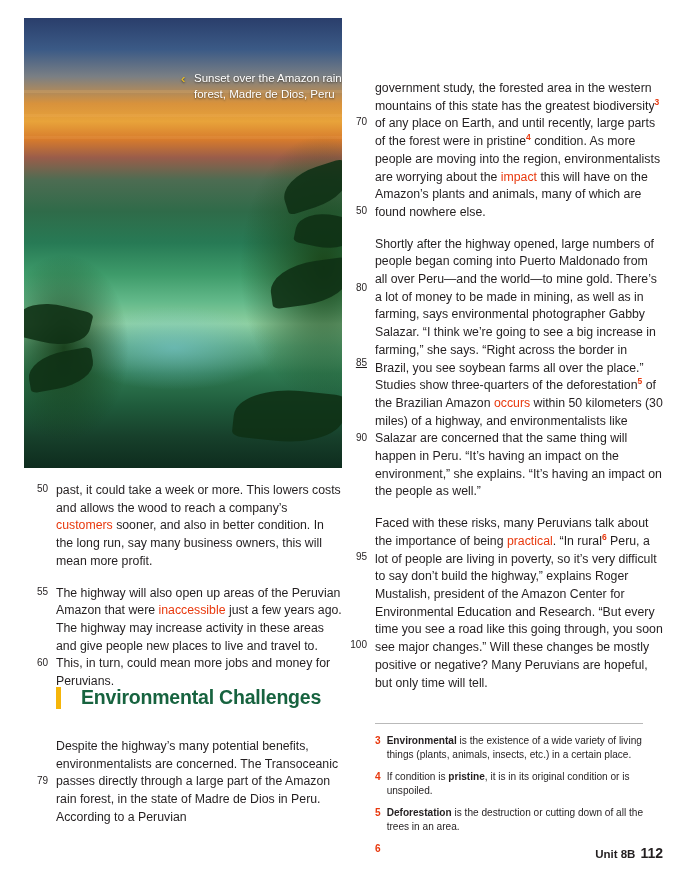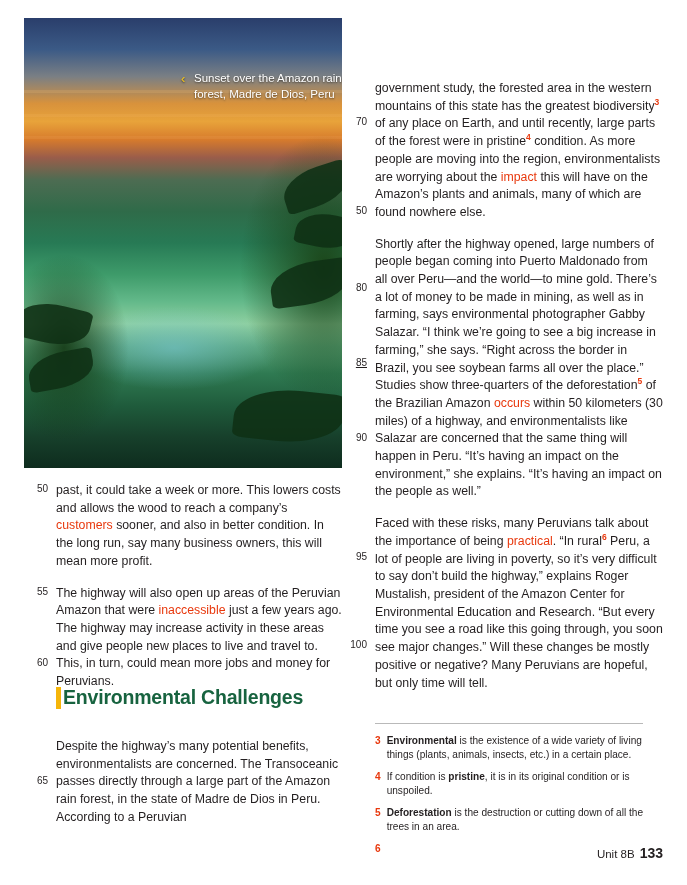--- a/index.html
+++ b/index.html
@@ -109,21 +109,21 @@
   sup { font-size: 8.5px; vertical-align: super; line-height: 0; color: #e8380d; font-weight: bold; }
 
   
   .heading-wrap {
     position: absolute;
     left: 56px;
     top: 686px;
     width: 300px;
     display: flex;
     align-items: center;
-    gap: 2px;
+    gap: 20px;
   }
   .heading-bar {
     width: 5px;
     height: 22px;
     background: #f5b50a;
     flex: none;
   }
   .heading-text {
     font-size: 19.5px;
     color: #17633f;
@@ -155,21 +155,21 @@
   .fn-term { font-weight: bold; }
 
   
   .footer {
     position: absolute;
     right: 24px;
     bottom: 24px;
     font-size: 11.5px;
     color: #231f20;
   }
-  .footer .unit { font-weight: normal; }
+  .footer .unit { font-weight: bold; }
   .footer .pagenum { font-weight: bold; font-size: 14px; margin-left: 5px; }
 </style>
 </head>
 <body>
 
 <div class="photo">
   <div class="photo-canvas"></div>
   <div class="photo-streak" style="top:72px; opacity:.5;"></div>
   <div class="photo-streak" style="top:96px; opacity:.35;"></div>
   <div class="photo-streak" style="top:118px; opacity:.3;"></div>
@@ -201,21 +201,21 @@
   </p>
 </div>
 
 <div class="heading-wrap">
   <div class="heading-bar"></div>
   <div class="heading-text">Environmental Challenges</div>
 </div>
 
 <div class="col" style="left:56px; top:738px; width:286px;">
   <p class="para rel">
-    <span class="lnum" style="top:36px;">65</span>
+    <span class="lnum" style="top:36px;">79</span>
     <span>Despite the highway’s many potential benefits, environmentalists are concerned. The Transoceanic passes directly through a large part of the Amazon rain forest, in the state of Madre de Dios in Peru. According to a Peruvian</span>
   </p>
 </div>
 
 <div class="col col-right">
 
   <p class="para rel">
     <span class="lnum" style="top:35px;">70</span>
     <span class="lnum" style="top:124px;">50</span>
     government study, the forested area in the western mountains of this state has the greatest biodiversity<sup>3</sup> of any place on Earth, and until recently, large parts of the forest were in pristine<sup>4</sup> condition. As more people are moving into the region, environmentalists are worrying about the <span class="kw">impact</span> this will have on the Amazon’s plants and animals, many of which are found nowhere else.
@@ -252,14 +252,14 @@
     <span class="fn-num">5</span>
     <span><b class="fn-term">Deforestation</b><span> is the destruction or cutting down of all the trees in an area.</span></span>
   </div>
 
   <div class="fn">
     <span class="fn-num">6</span>
   </div>
 </div>
 
 <div class="footer">
-  <span class="unit">Unit 8B</span><span class="pagenum">133</span>
+  <span class="unit">Unit 8B</span><span class="pagenum">112</span>
 </div>
 
 </body></html>

